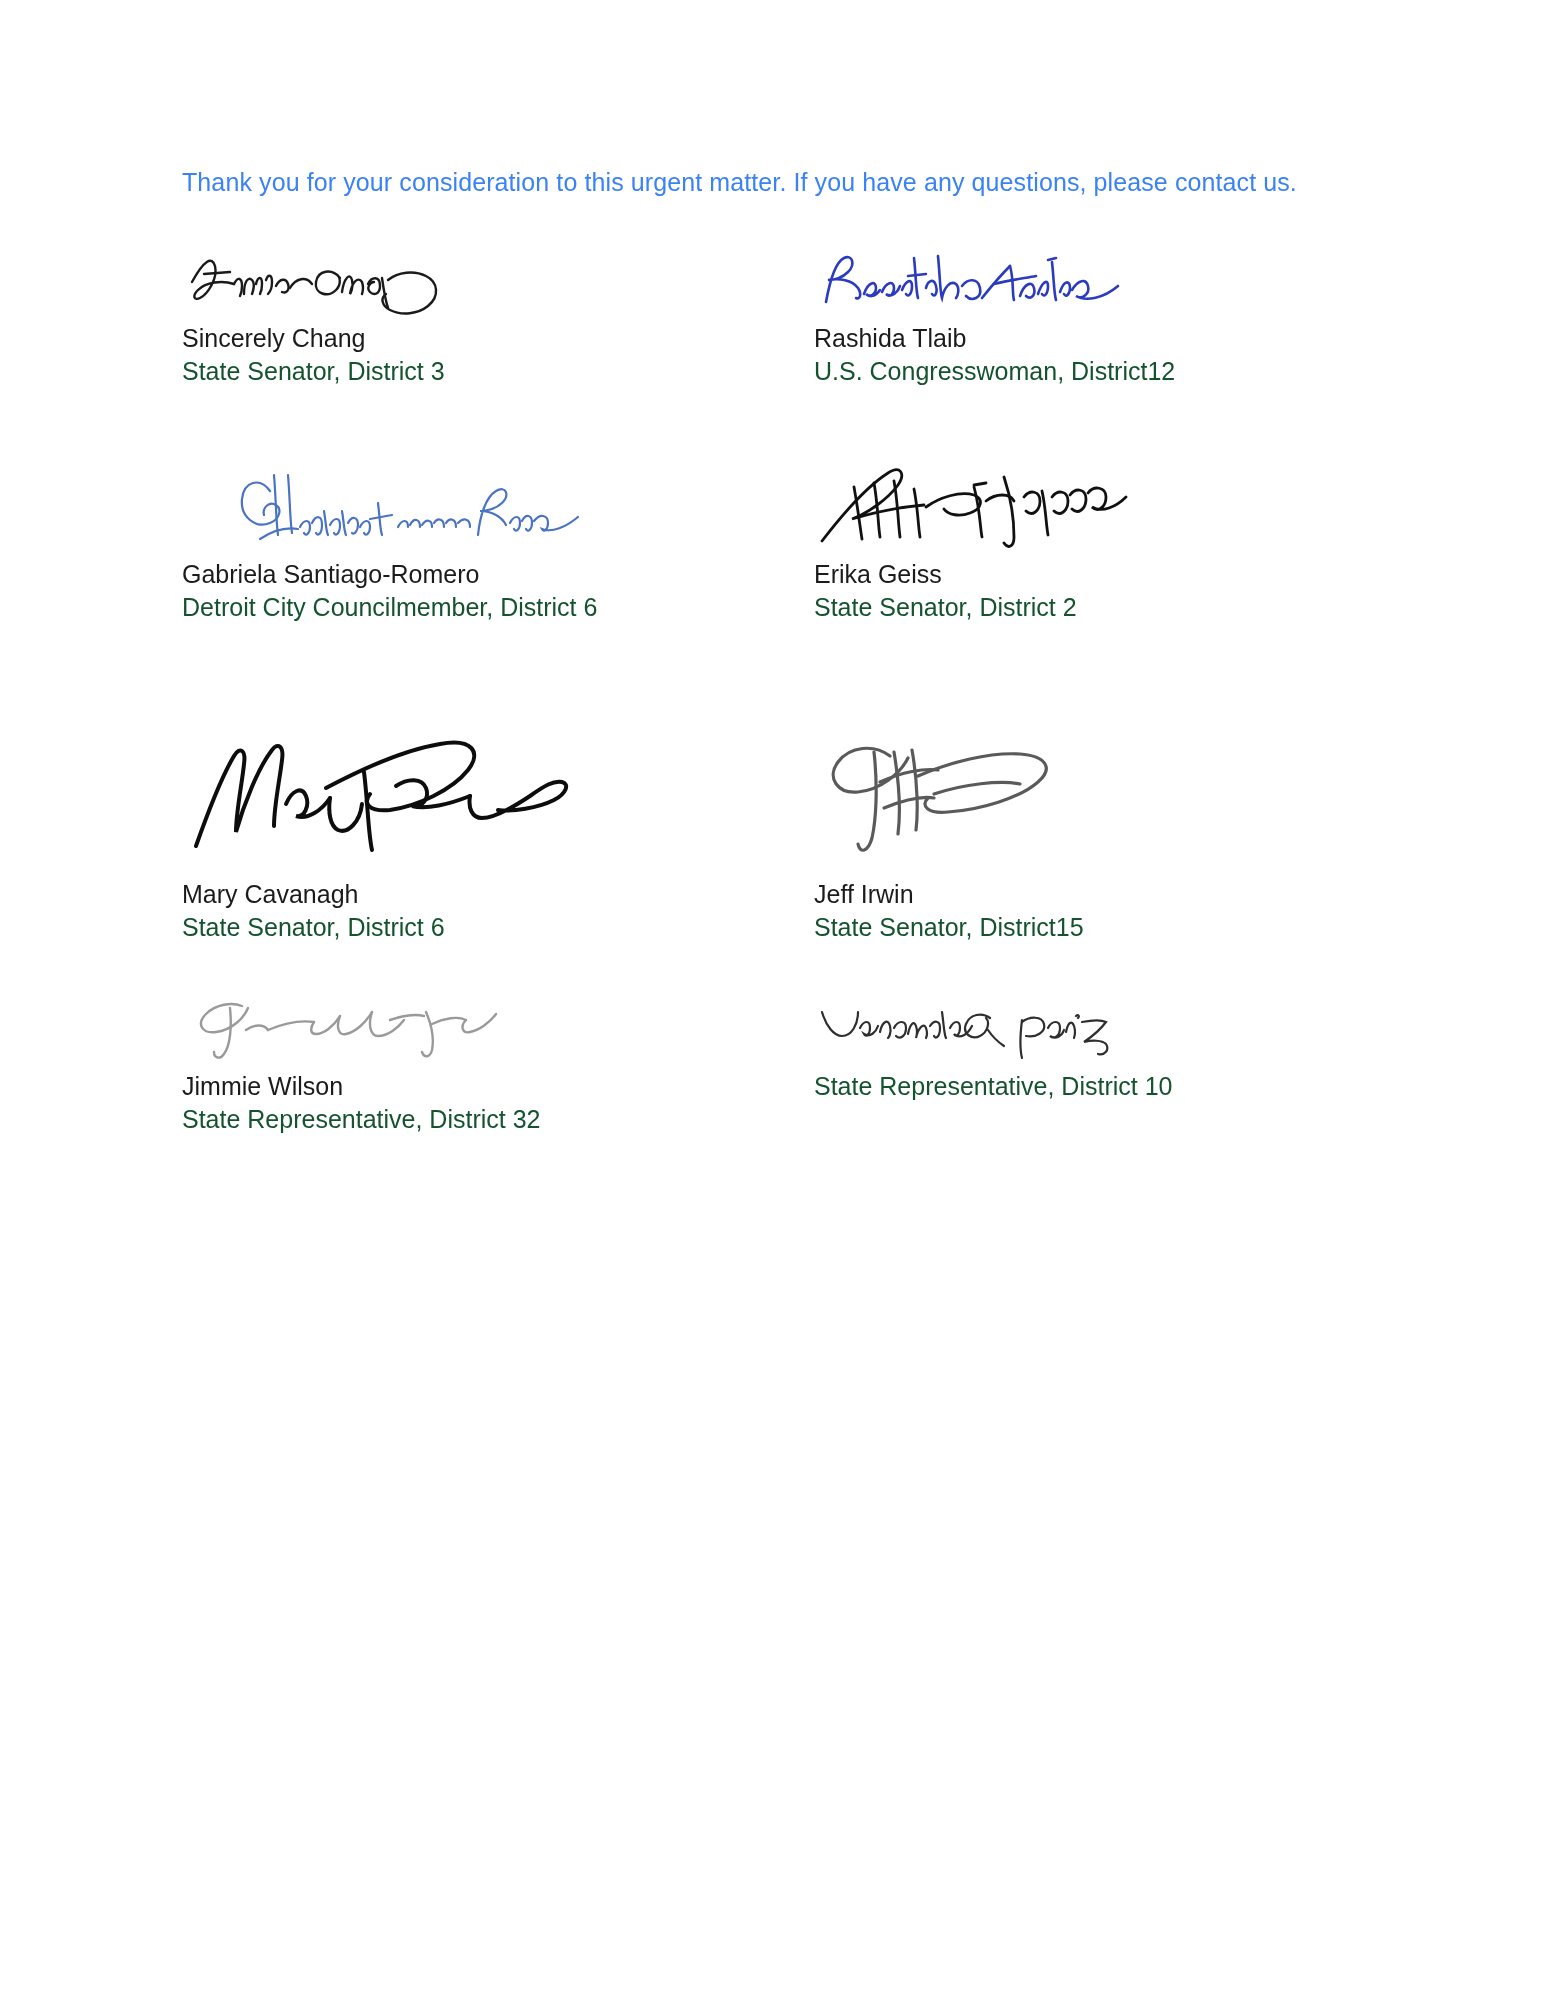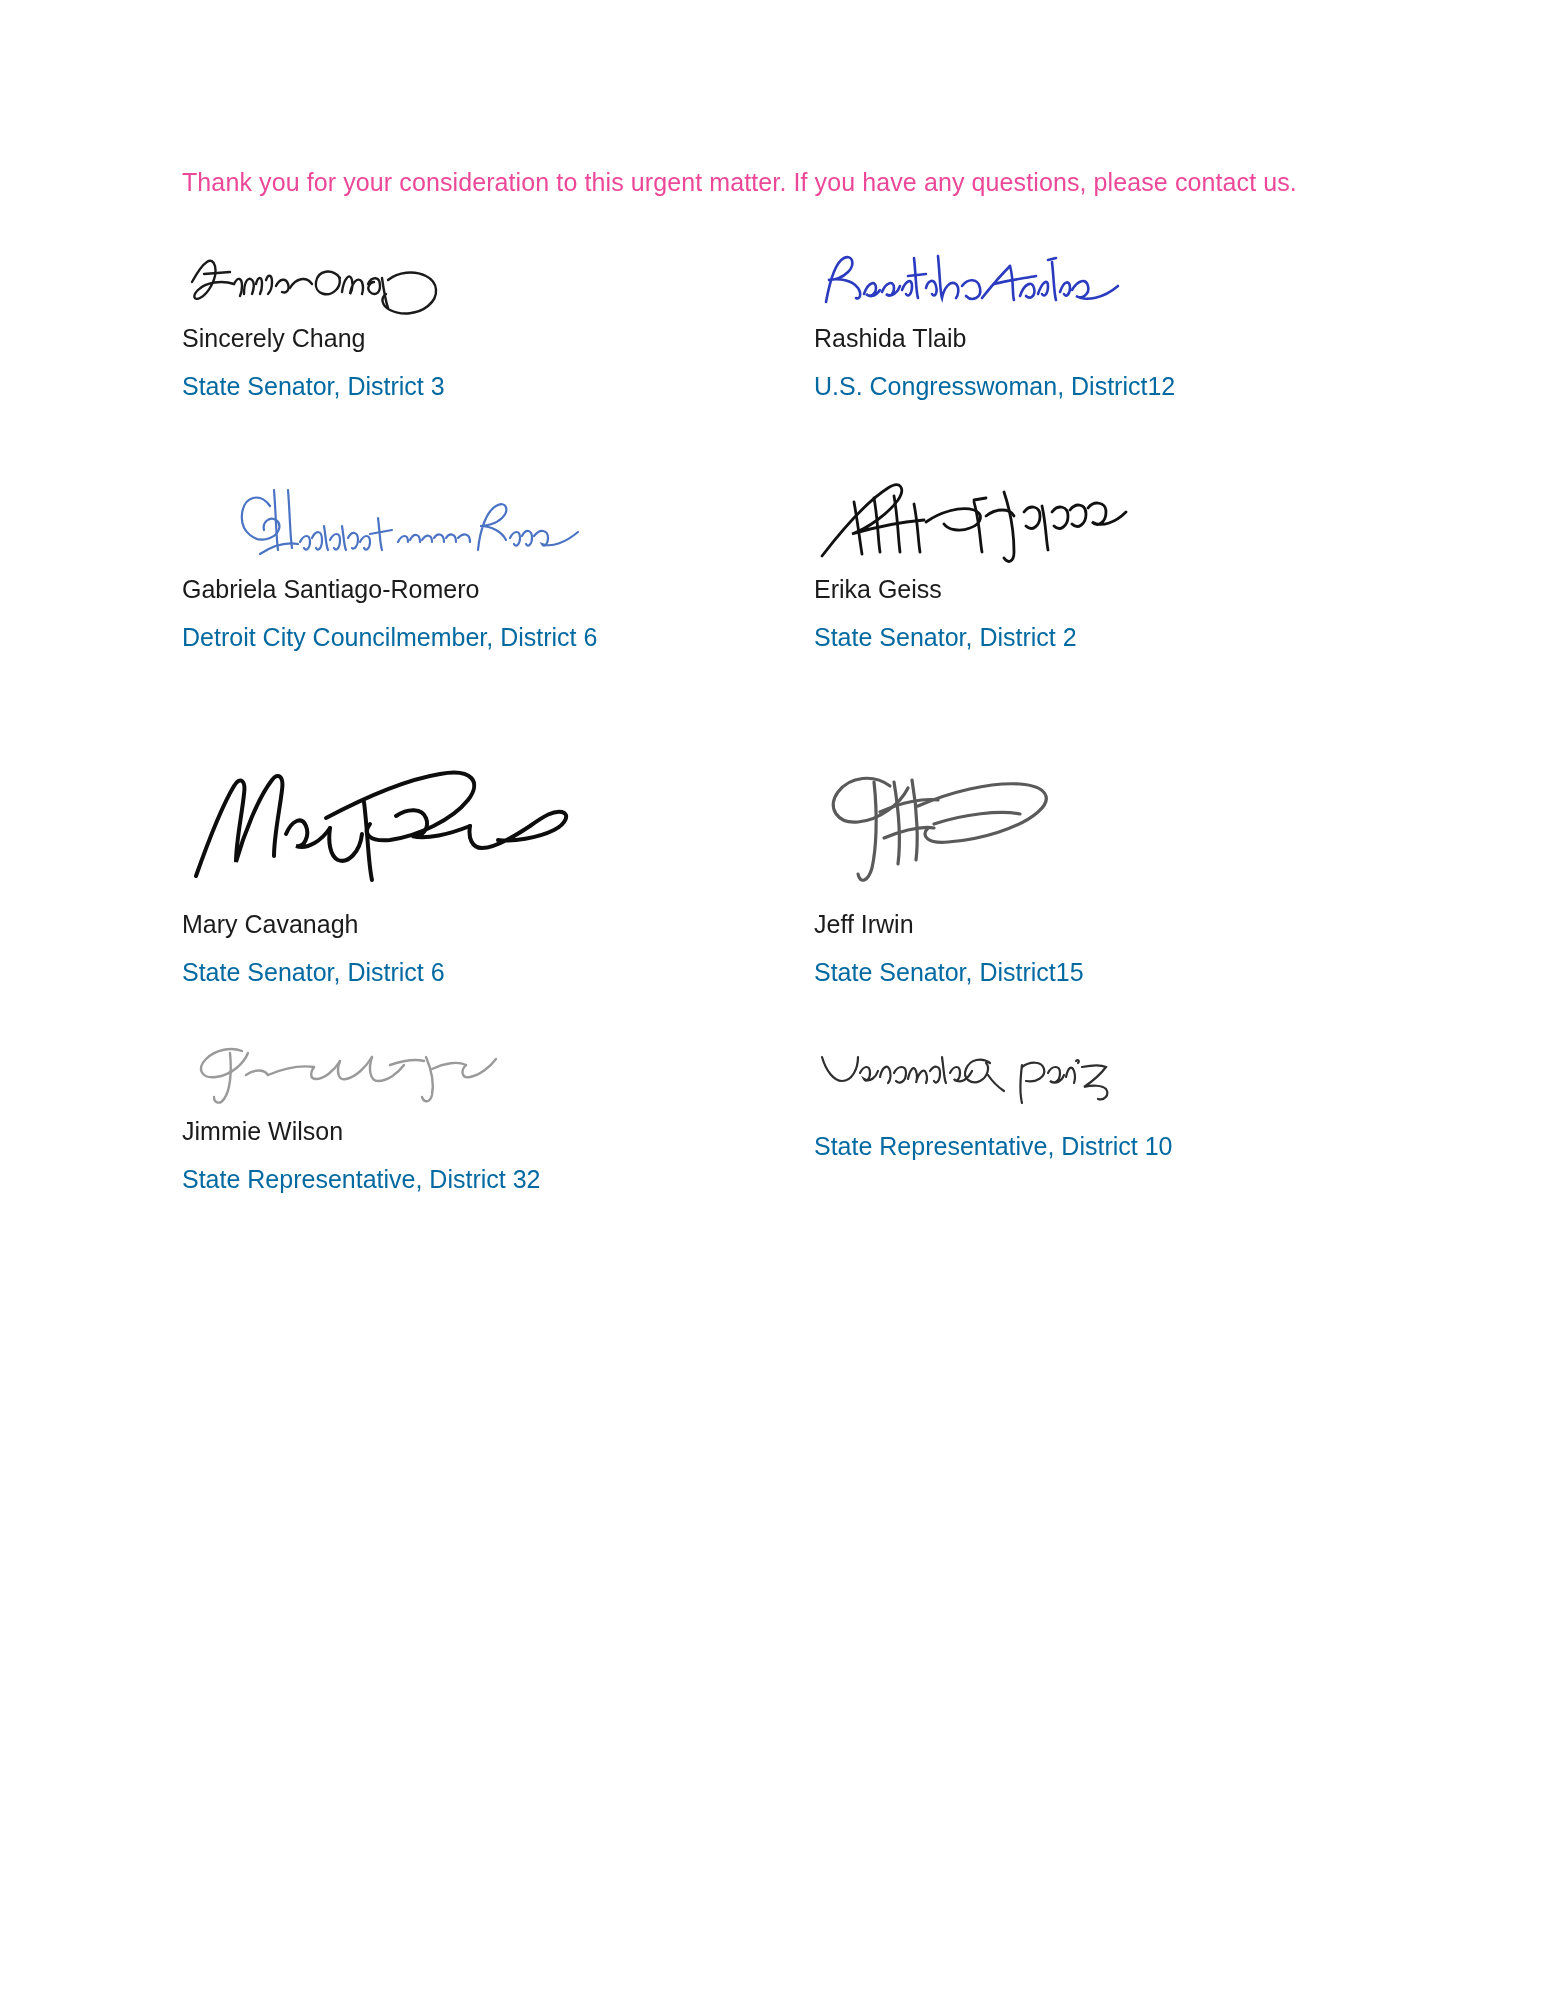--- a/index.html
+++ b/index.html
@@ -19,21 +19,21 @@
     width: 1545px;
     height: 2000px;
     background: #ffffff;
     box-sizing: border-box;
     padding: 140px 180px 0 182px;
   }
   .intro {
     font-size: 25px;
     line-height: 1.42;
     letter-spacing: 0.1px;
-    color: #ec4899;
+    color: #3b82f6;
     max-width: 1185px;
   }
   .sincerely {
     margin-top: 78px;
     font-size: 25px;
     color: #1b1b1b;
   }
   .sig-grid {
     margin-top: 12px;
     display: grid;
@@ -55,23 +55,22 @@
   }
   .sig-name {
     font-size: 25px;
     line-height: 1.32;
     color: #1b1b1b;
     white-space: nowrap;
   }
   .sig-title {
     font-size: 25px;
     line-height: 1.32;
-    color: #0369a1;
+    color: #14532d;
     white-space: nowrap;
-    margin-top: 15px;
   }
   .row-gap-1 { margin-top: 0px; }
   .row-gap-2 { margin-top: 66px; }
   .row-gap-3 { margin-top: 104px; }
   .row-gap-4 { margin-top: 42px; }
 
   .block-r1 .sig-art { height: 96px; }
   .block-r2 .sig-art { height: 104px; }
   .block-r3 .sig-art { height: 150px; }
   .block-r4 .sig-art { height: 84px; }

